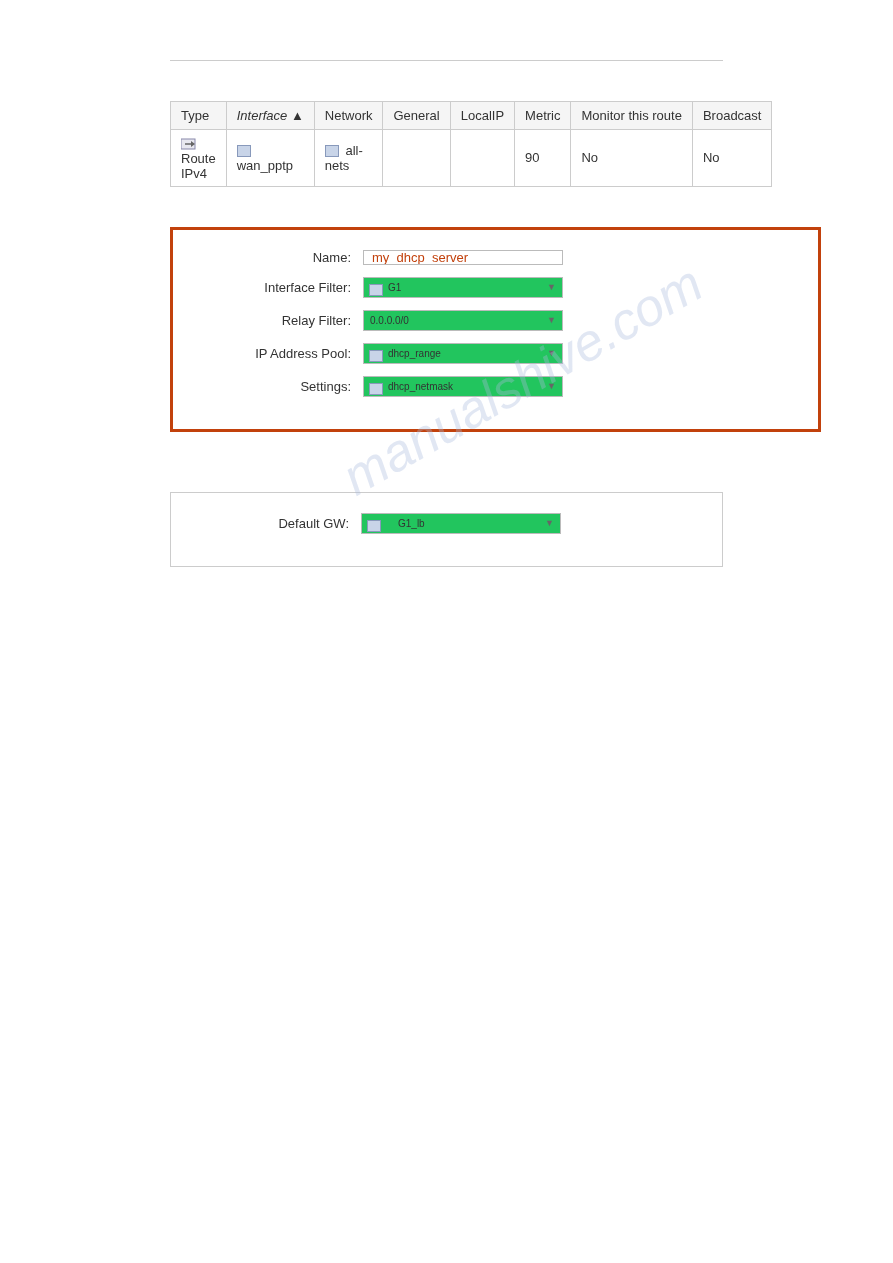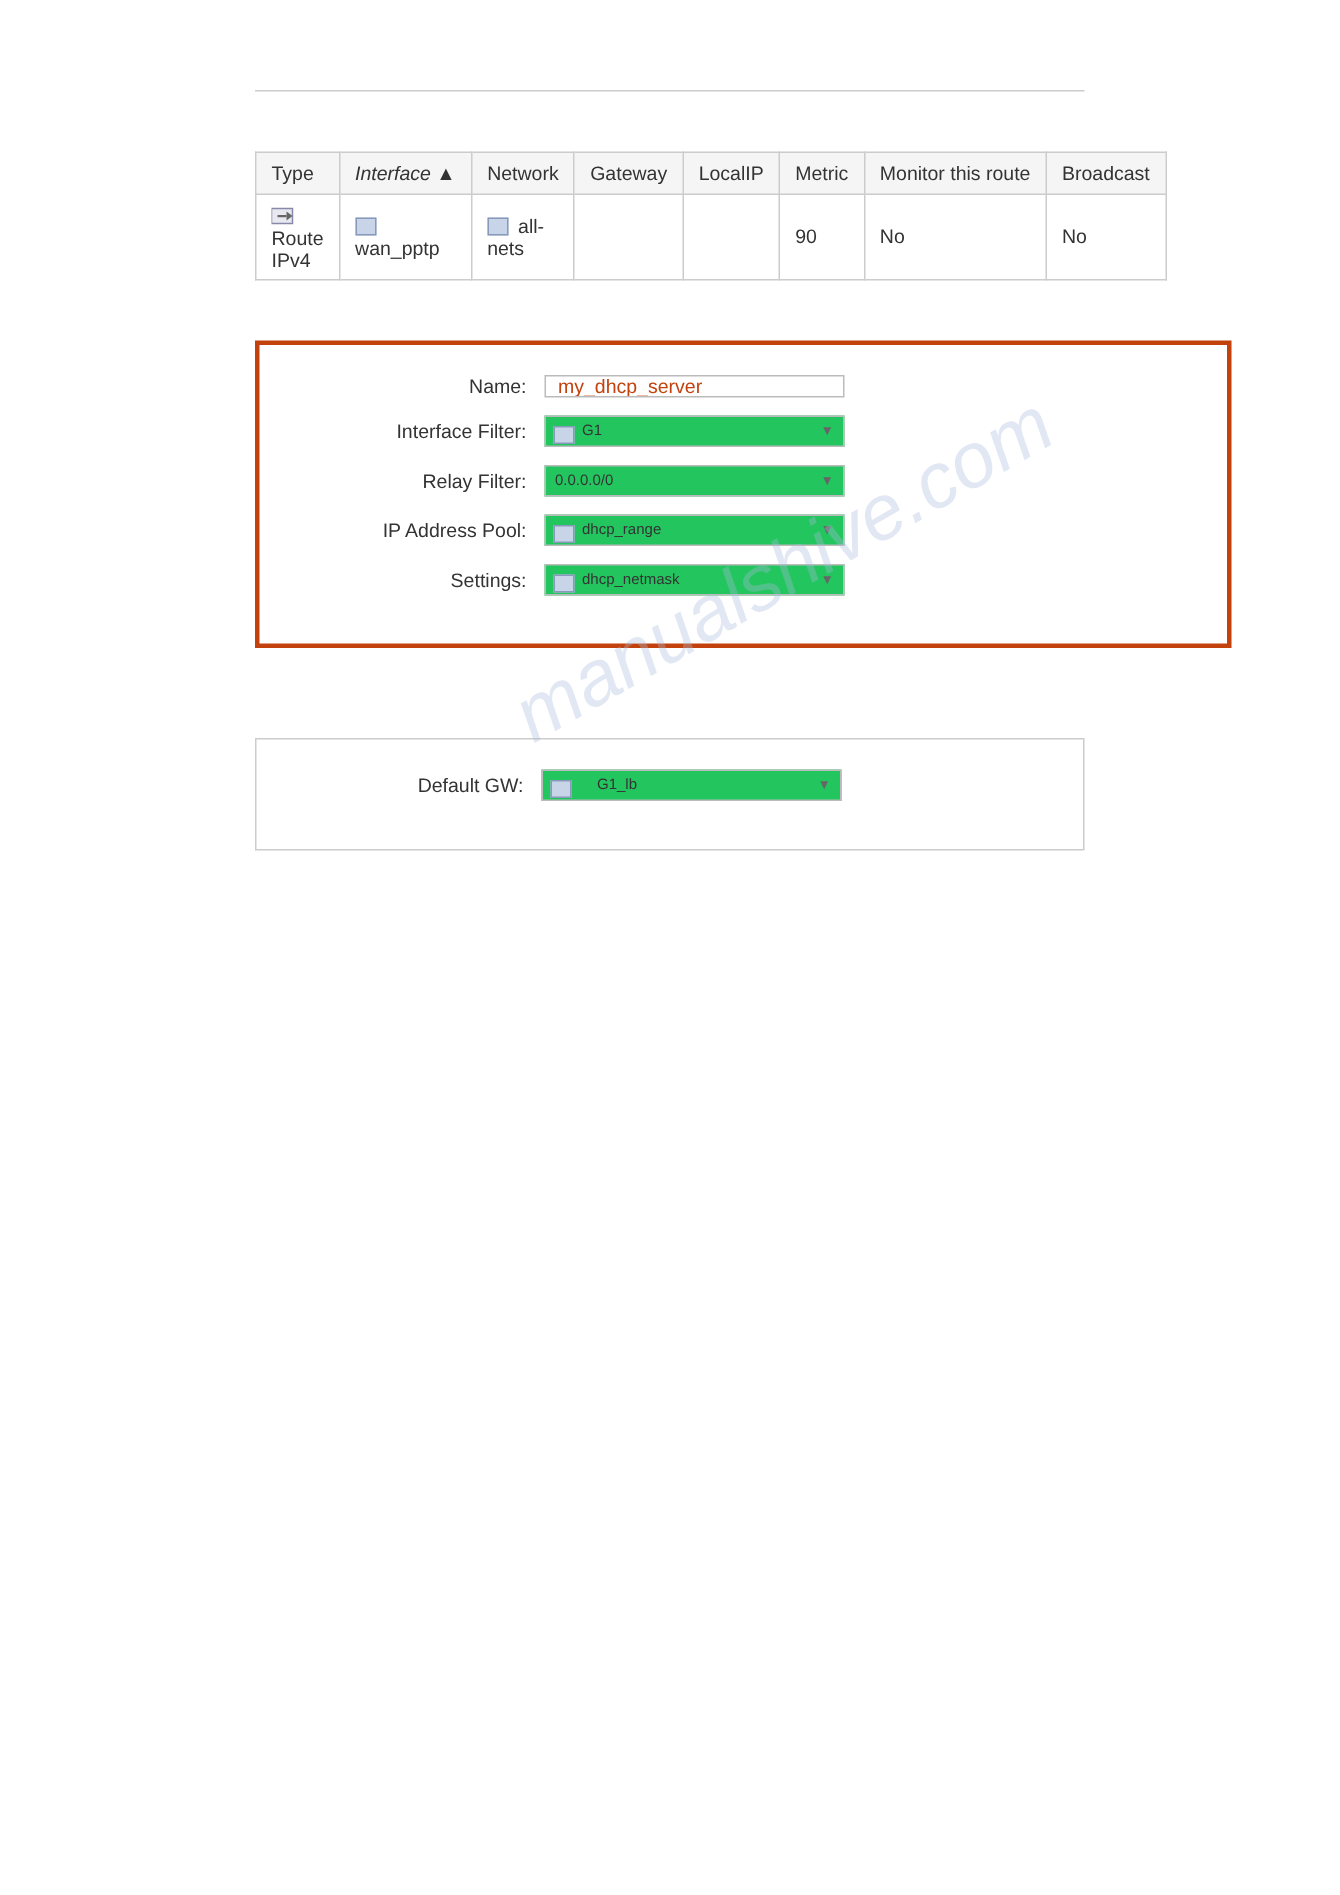--- a/index.html
+++ b/index.html
@@ -189,21 +189,21 @@
           <th>
             <span>Type</span>
           </th>
           <th class="sortable">
             <span>Interface ▲</span>
           </th>
           <th>
             <span>Network</span>
           </th>
           <th>
-            <span>Gateway</span>
+            <span>General</span>
           </th>
           <th>
             <span>LocalIP</span>
           </th>
           <th>
             <span>Metric</span>
           </th>
           <th>
             <span>Monitor this route</span>
           </th>

